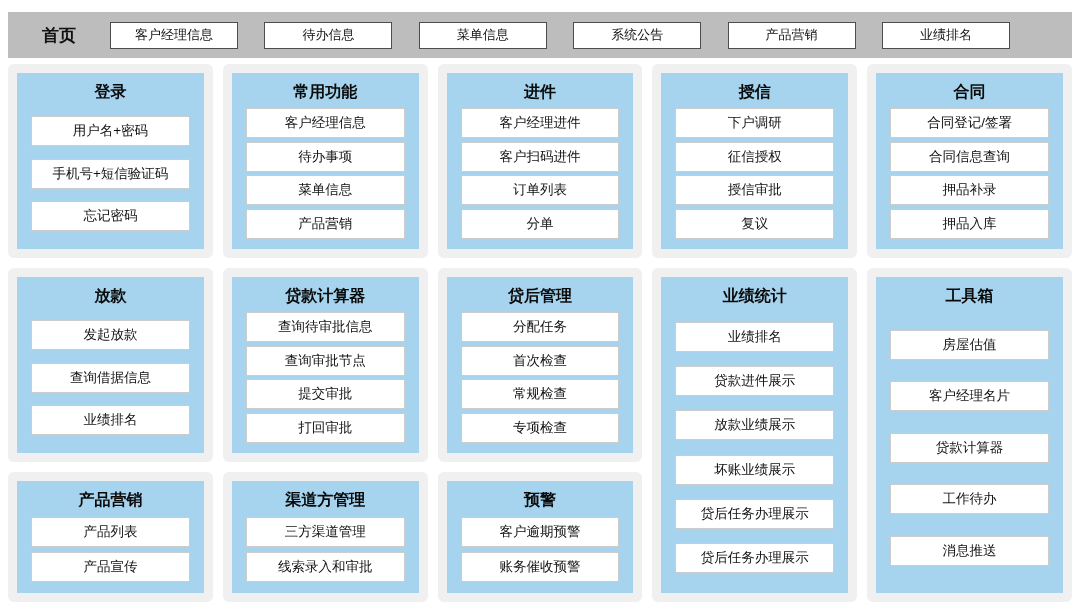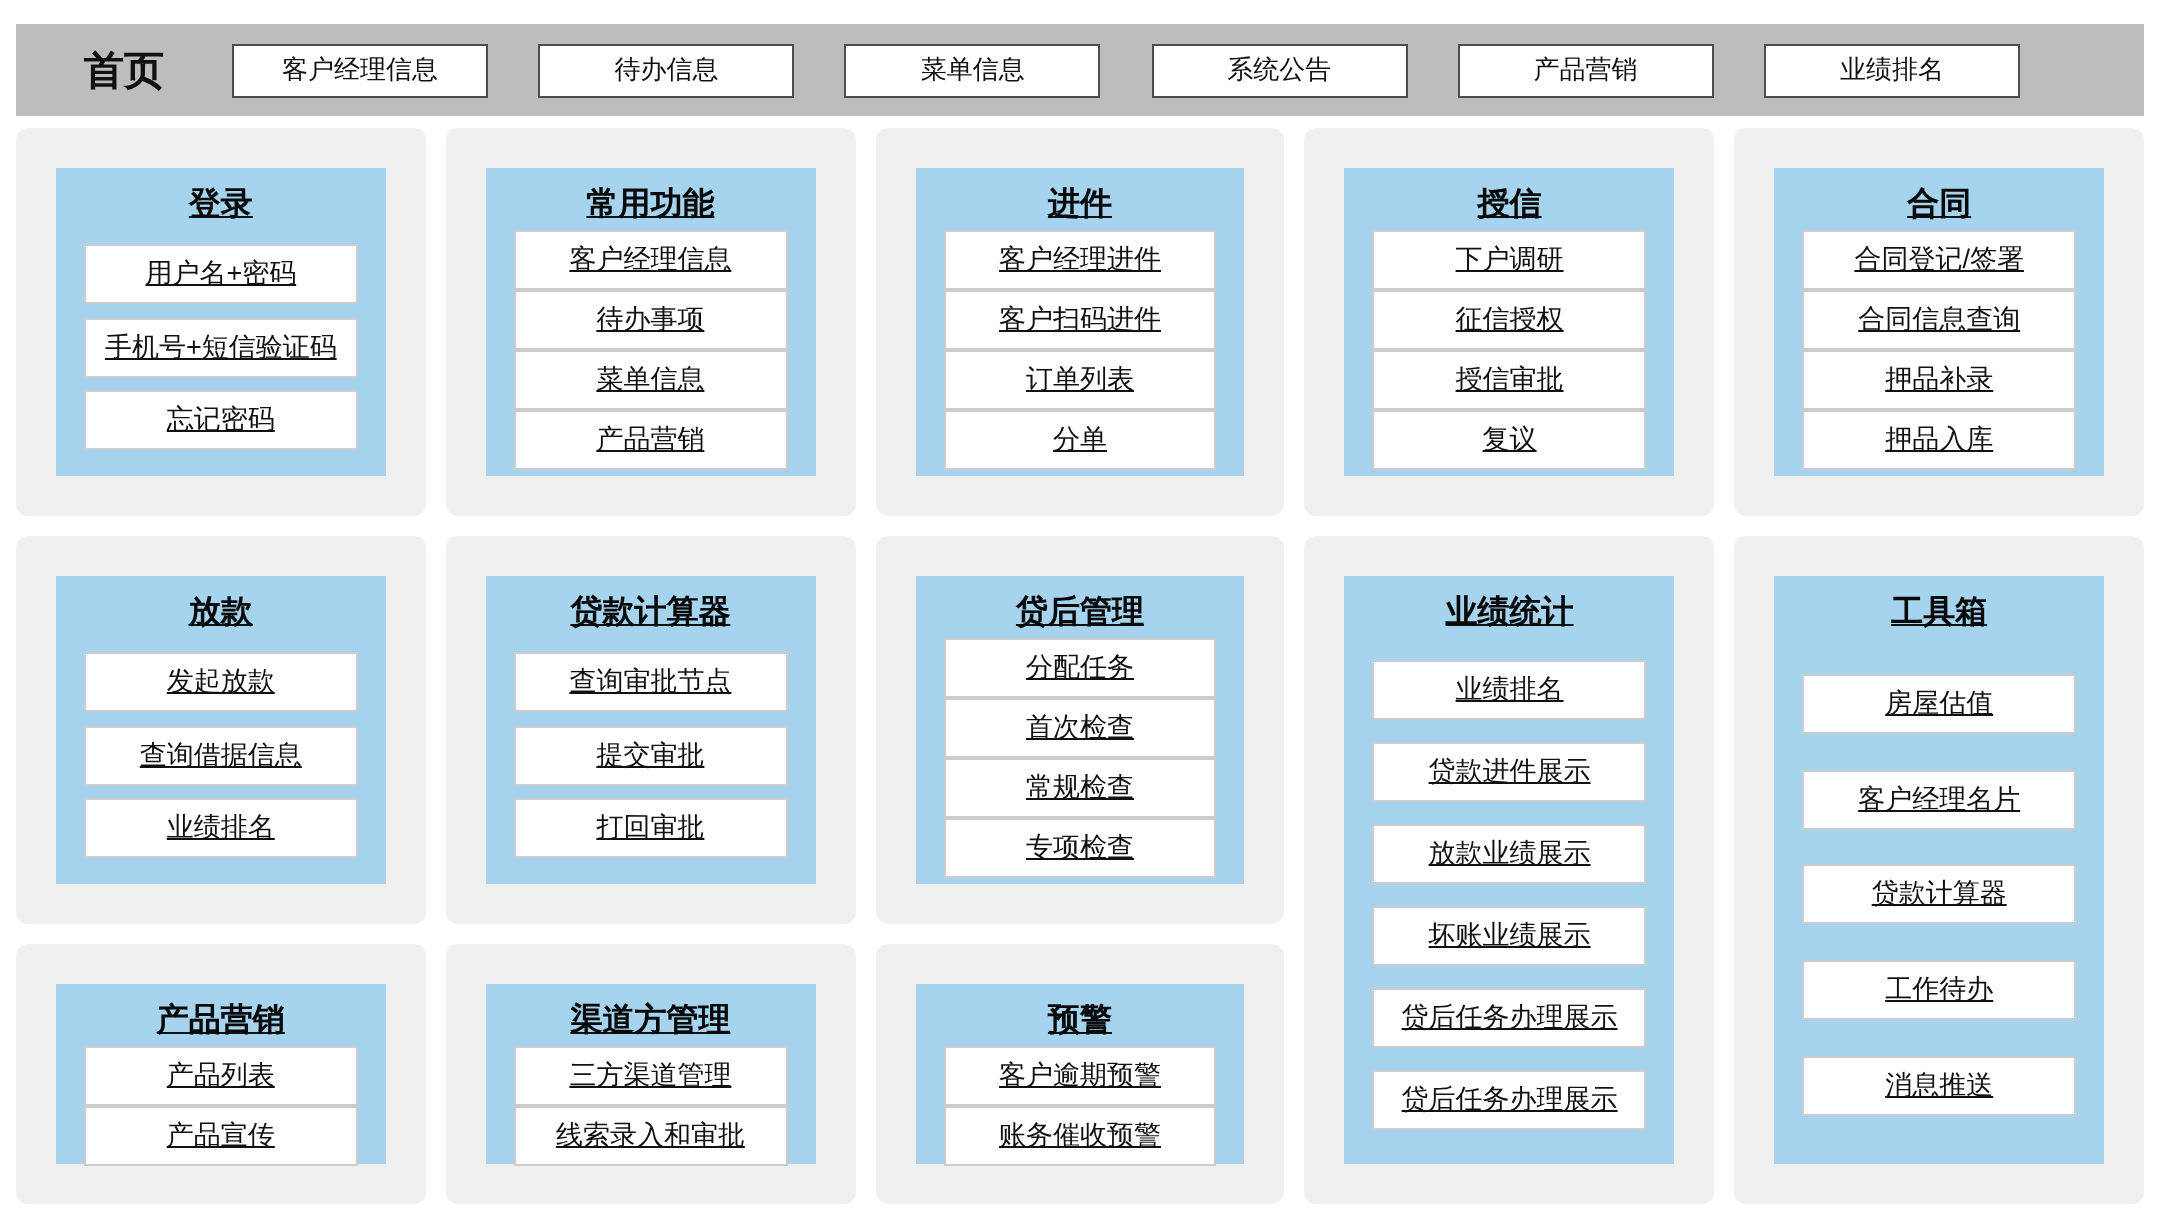--- a/index.html
+++ b/index.html
@@ -21,21 +21,21 @@
     height: 46px;
     background: #bdbdbd;
     display: flex;
     align-items: center;
     box-sizing: border-box;
     padding-left: 34px;
     padding-right: 62px;
     margin-bottom: 6px;
   }
   .home-label {
-    font-size: 20px;
+    font-size: 17px;
     font-weight: bold;
     color: #111111;
     white-space: nowrap;
   }
   .topbar-buttons {
     flex: 1;
     display: flex;
     justify-content: space-between;
     margin-left: 34px;
   }
@@ -56,22 +56,21 @@
   .board {
     display: grid;
     grid-template-columns: repeat(5, 1fr);
     grid-template-rows: 194px 194px 130px;
     gap: 10px;
   }
   .cell {
     background: #f0f0f0;
     border-radius: 6px;
     box-sizing: border-box;
-    padding: 20px;
-    text-decoration: underline;
+    padding: 9px;
   }
   .cell.span2 {
     grid-row: span 2;
   }
   .panel {
     background: #a6d4ee;
     width: 100%;
     height: 100%;
     display: flex;
     flex-direction: column;
@@ -192,20 +191,21 @@
           <div class="item-btn">查询借据信息</div>
           <div class="item-btn">业绩排名</div>
         </div>
       </div>
     </div>
 
     <div class="cell">
       <div class="panel">
         <div class="panel-title">贷款计算器</div>
         <div class="items">
+          <div class="item-btn">查询待审批信息</div>
           <div class="item-btn">查询审批节点</div>
           <div class="item-btn">提交审批</div>
           <div class="item-btn">打回审批</div>
         </div>
       </div>
     </div>
 
     <div class="cell">
       <div class="panel">
         <div class="panel-title">贷后管理</div>

